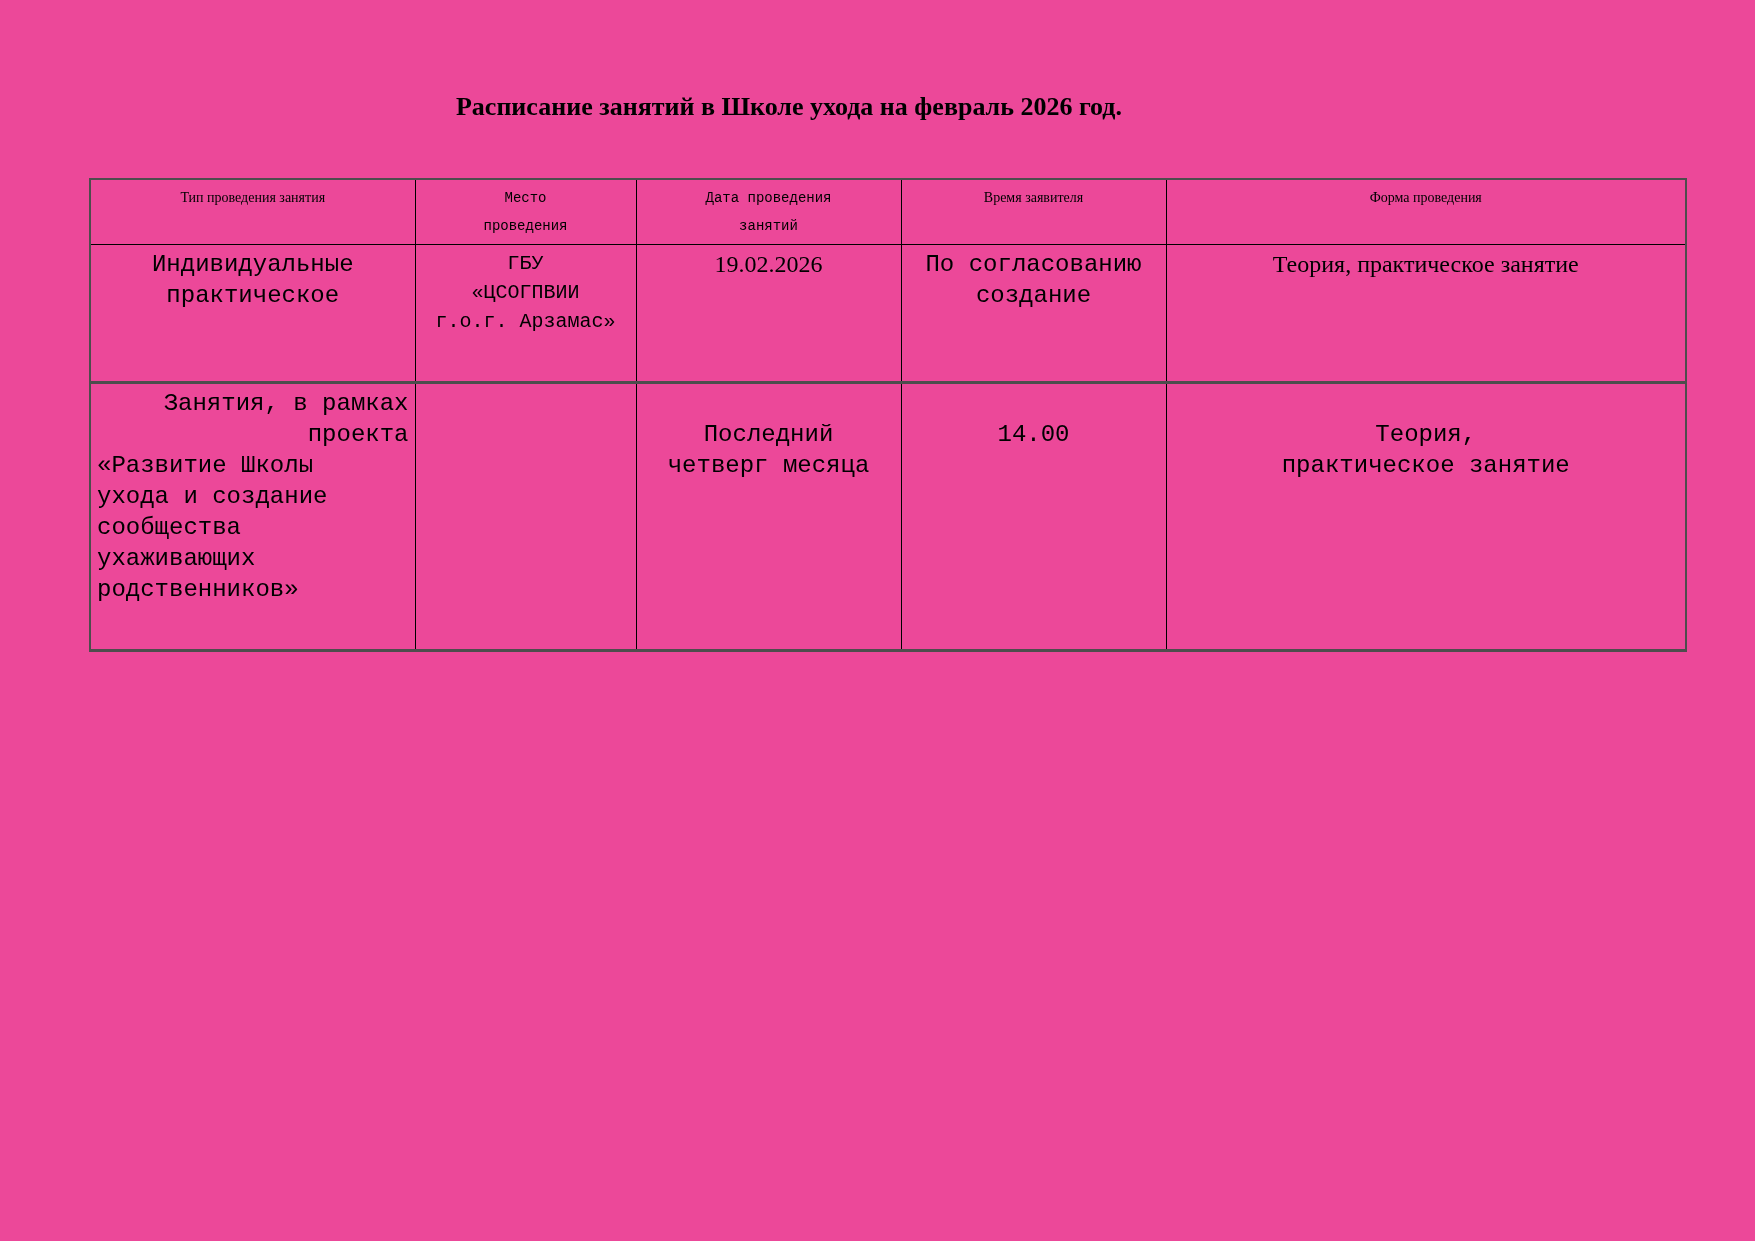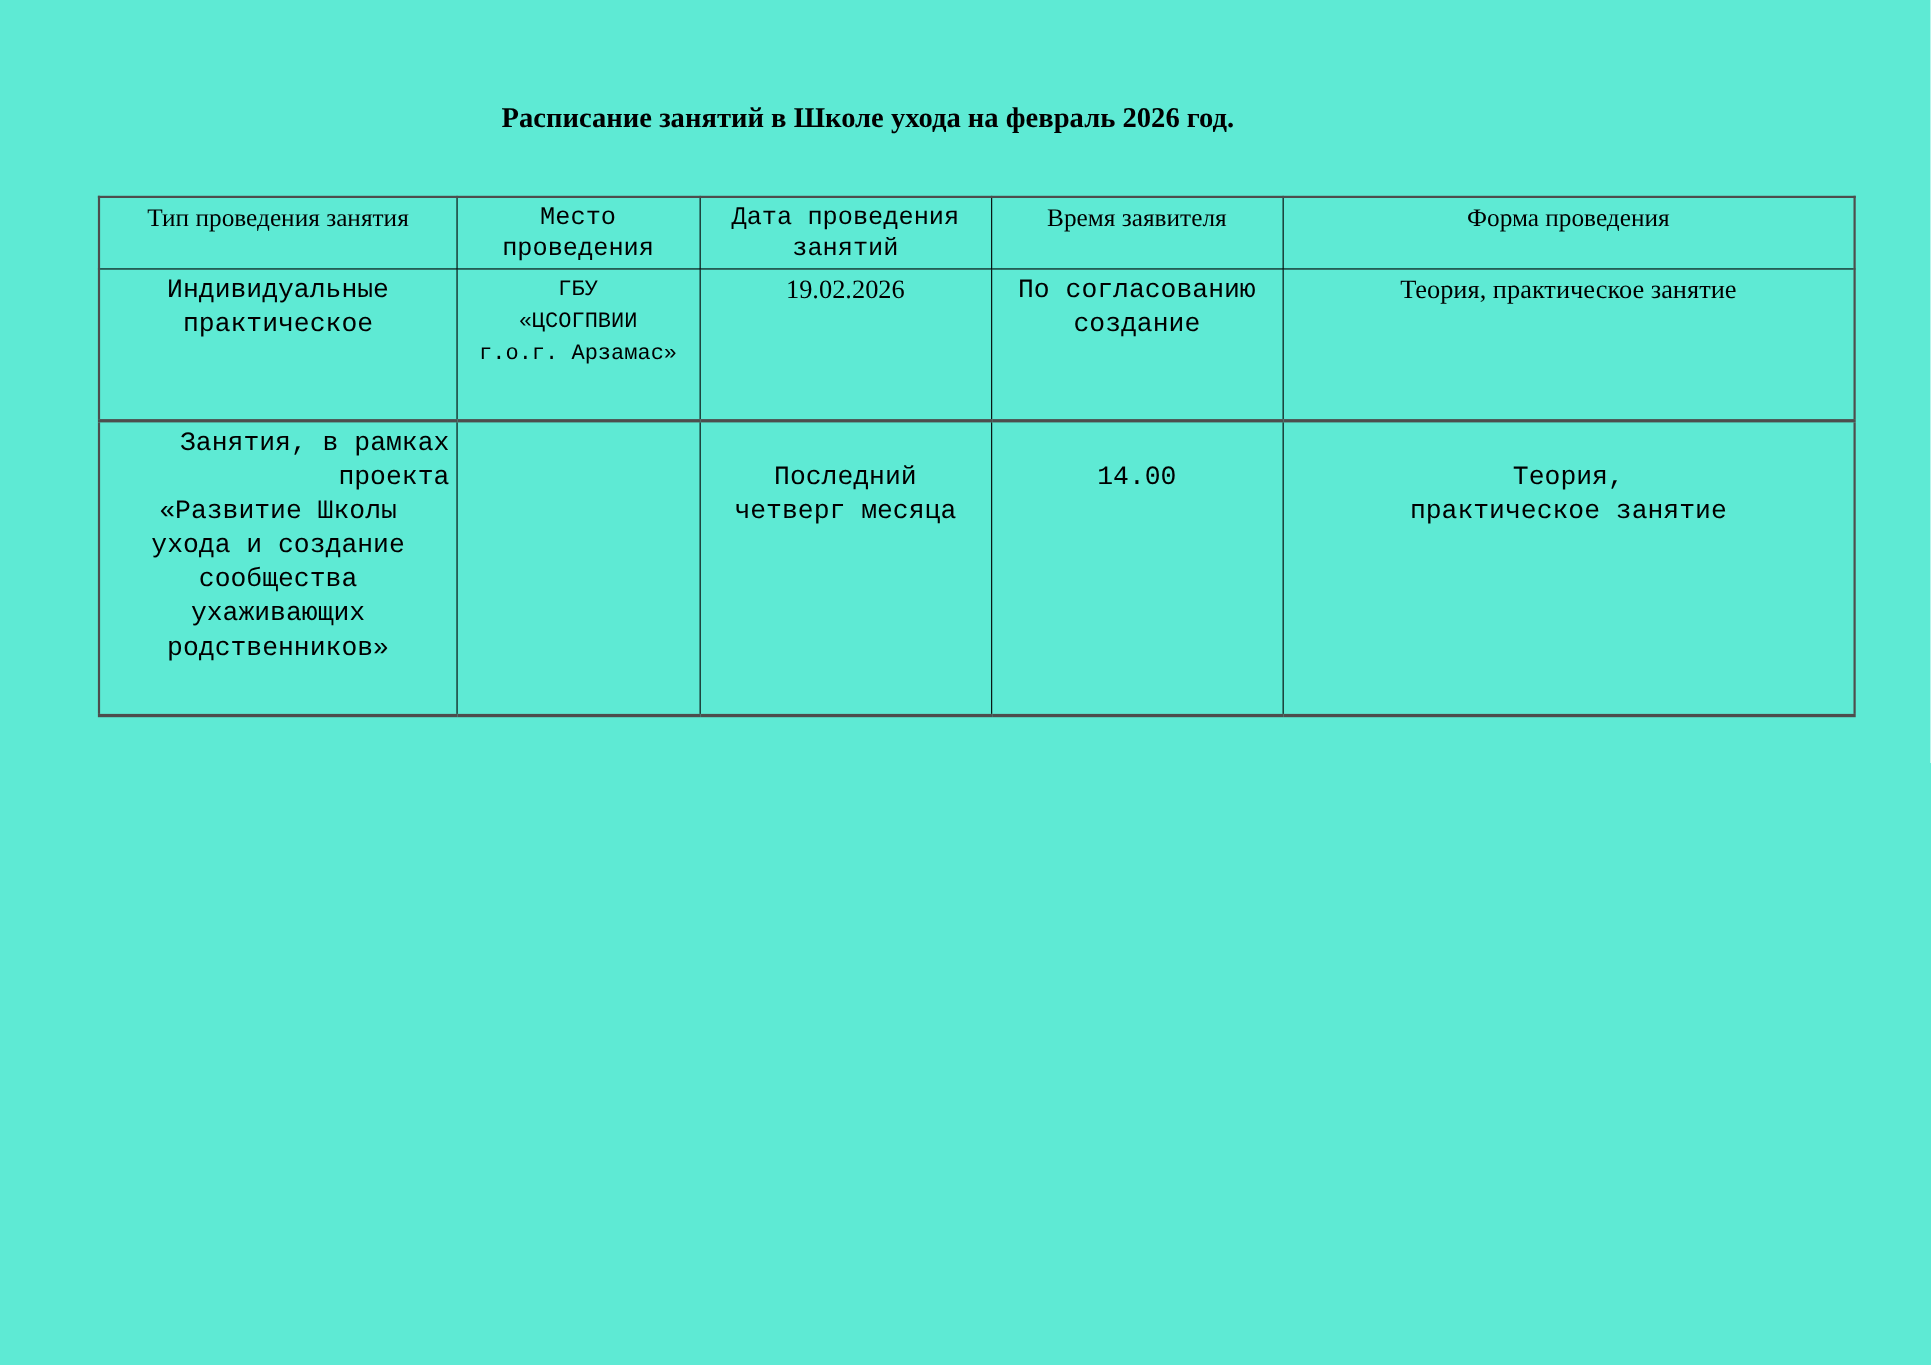--- a/index.html
+++ b/index.html
@@ -1,20 +1,20 @@
 <!DOCTYPE html>
 <html><head>
 <meta charset="utf-8">
 <style>
   html, body { margin: 0; padding: 0; background: #ffffff; }
   .page {
     position: relative;
     width: 1755px;
     height: 1241px;
-    background: #5eead4;
+    background: #ec4899;
     font-family: "Liberation Serif", "DejaVu Serif", serif;
     color: #000000;
     overflow: hidden;
   }
   .doc-title {
     position: absolute;
     top: 92px;
     left: 89px;
     width: 1400px;
     text-align: center;
@@ -37,34 +37,34 @@
     text-align: center;
     padding: 4px 6px;
     overflow: hidden;
   }
   tr.thick-bottom td { border-bottom: 3px solid #4d4d4d; }
   tr.r-header { height: 62px; }
   tr.r-1 { height: 437px; }
   tr.r-2 { height: 138px; }
   tr.r-3 { height: 268px; }
   .lines { white-space: pre-line; font-family: Liberation Mono, monospace; }
-  .hdr { font-size: 23px; line-height: 28px; padding-top: 6px; }
+  .hdr { font-size: 14px; line-height: 28px; padding-top: 6px; }
   .grid33 { font-size: 24px; line-height: 33px; padding-top: 3px; }
   .place { font-size: 20px; line-height: 29px; padding-top: 2px; }
   .body24 { font-size: 24px; line-height: 31px; padding-top: 2px; }
   .cell-pad { padding-top: 2px; }
   .type-intro {
     text-align: right;
     text-indent: 36px;
     padding-left: 8px;
     font-size: 24px;
     line-height: 31px;
   }
   .type-center {
-    text-align: center;
+    text-align: left;
     font-size: 24px;
     line-height: 31px;
   }
 </style>
 </head>
 <body>
 
 <div class="page">
 
   <div class="doc-title">Расписание занятий в Школе ухода на февраль 2026 год.</div>

